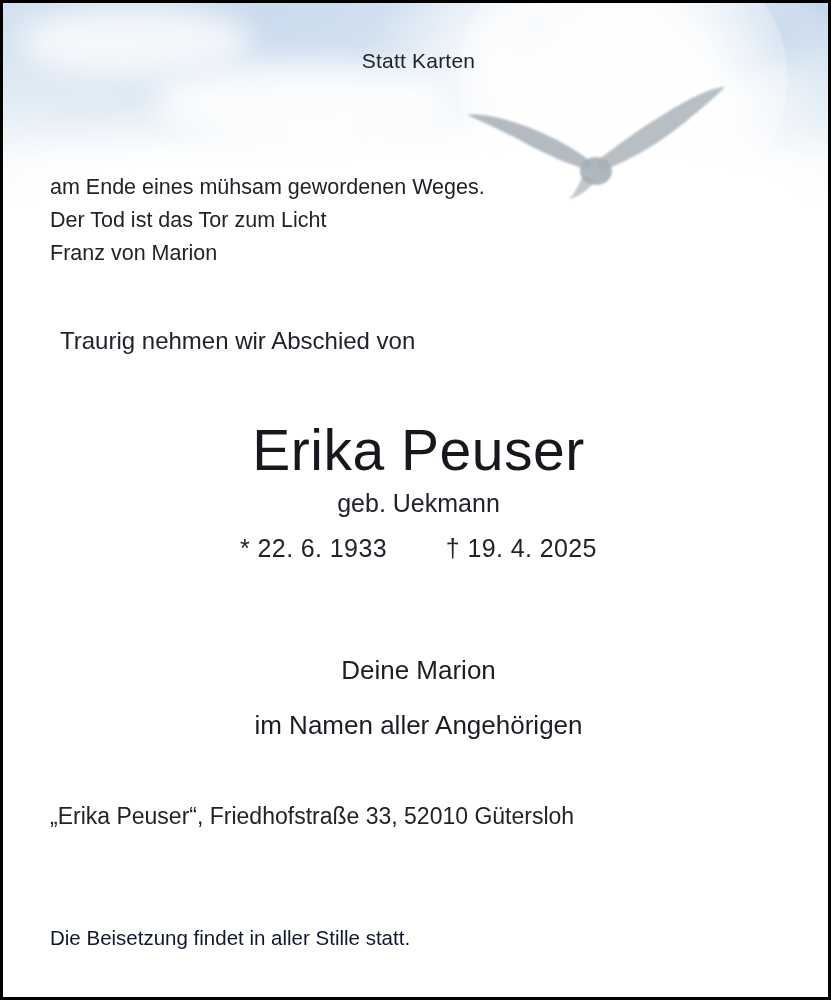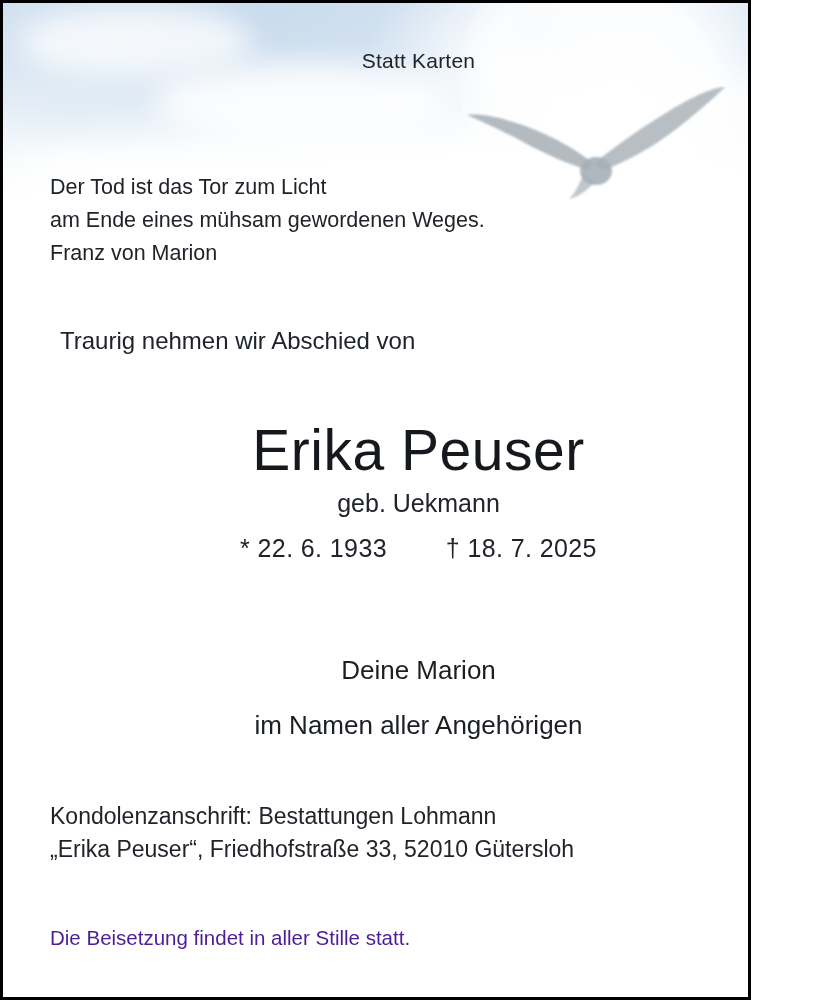--- a/index.html
+++ b/index.html
@@ -6,21 +6,21 @@
     margin: 0;
     padding: 0;
     background: #ffffff;
   }
   body {
     font-family: "Liberation Sans", sans-serif;
     -webkit-font-smoothing: antialiased;
   }
   .notice {
     position: relative;
-    width: 751px;
+    width: 831px;
     height: 1000px;
     box-sizing: border-box;
     border: 3px solid #000000;
     background: #ffffff;
     overflow: hidden;
   }
   
   .sky {
     position: absolute;
     left: 0;
@@ -132,21 +132,21 @@
     left: 47px;
     top: 797px;
     font-size: 23px;
     line-height: 33px;
     color: #20242a;
   }
   .footnote {
     left: 47px;
     top: 923px;
     font-size: 20.5px;
-    color: #4c1d95;
+    color: #0f172a;
   }
 </style>
 </head>
 <body>
 
 <div class="notice">
 
   <div class="sky">
     <div class="sky-base"></div>
     <div class="cloud c1"></div>
@@ -161,42 +161,41 @@
         <path d="M162 100 C176 88, 206 66, 236 48 C262 32, 282 24, 292 24 C282 34, 262 52, 238 70 C214 88, 186 102, 168 108 Z" opacity="0.8"></path>
         <ellipse cx="163" cy="108" rx="16" ry="14" opacity="0.9"></ellipse>
         <path d="M150 112 C146 122, 142 130, 136 136 C146 134, 156 126, 162 118 Z" opacity="0.7"></path>
       </g>
     </svg>
   </div>
 
   <div class="statt-karten">Statt Karten</div>
 
   <div class="block quote">
+    <div>am Ende eines mühsam gewordenen Weges.</div>
     <div>Der Tod ist das Tor zum Licht</div>
-    <div>am Ende eines mühsam gewordenen Weges.</div>
     <div>Franz von Marion</div>
   </div>
 
   <div class="block farewell">Traurig nehmen wir Abschied von</div>
 
   <div class="block name-block">
     <div class="deceased-name">Erika Peuser</div>
     <div class="maiden-name">geb. Uekmann</div>
     <div class="dates">
       <span>* 22. 6. 1933</span>
       <span class="gap"></span>
-      <span>† 18. 7. 2025</span>
+      <span>† 19. 4. 2025</span>
     </div>
   </div>
 
   <div class="block mourners">
     <div>Deine Marion</div>
     <div>im Namen aller Angehörigen</div>
   </div>
 
   <div class="block condolence">
-    <div>Kondolenzanschrift: Bestattungen Lohmann</div>
     <div>„Erika Peuser“, Friedhofstraße 33, 52010 Gütersloh</div>
   </div>
 
   <div class="block footnote">Die Beisetzung findet in aller Stille statt.</div>
 
 </div>
 
 </body></html>

